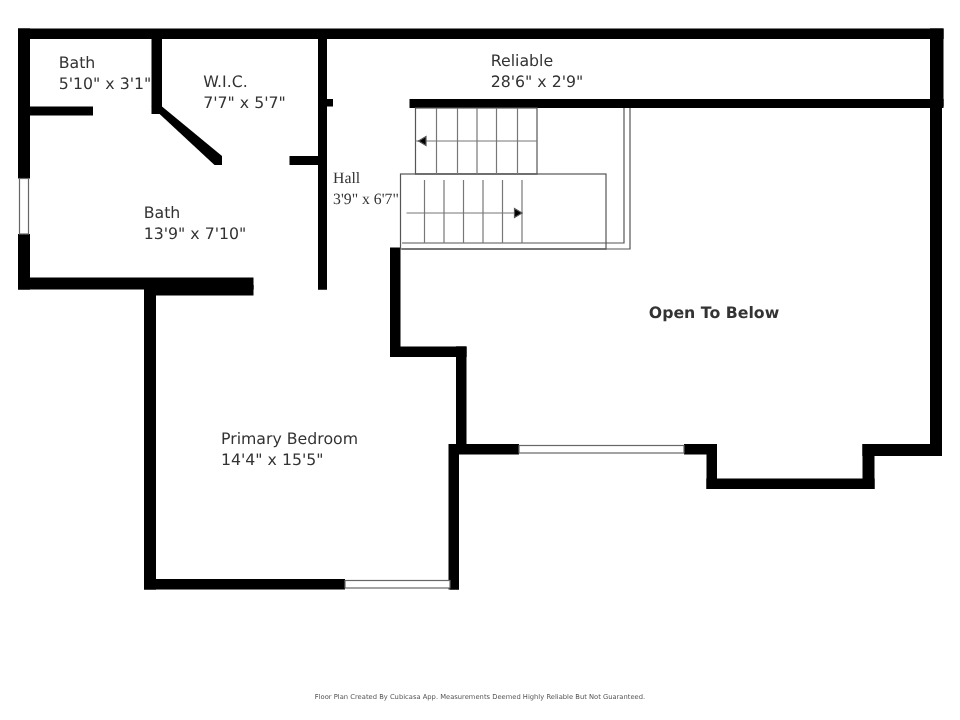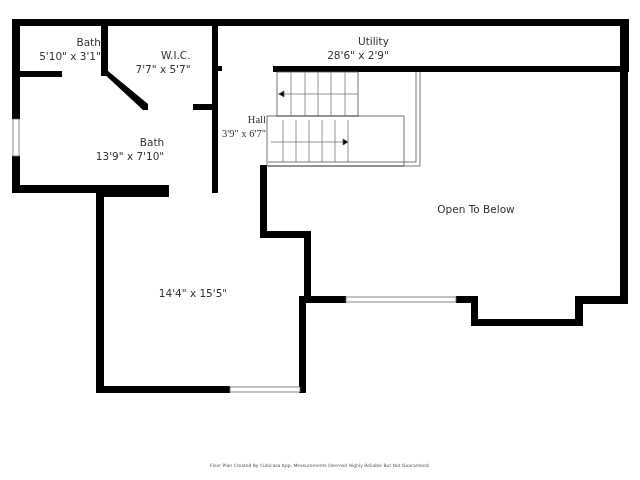--- a/index.html
+++ b/index.html
@@ -1,18 +1,18 @@
 <!DOCTYPE html>
 <html><head>
 <meta charset="utf-8">
 <style>
   html, body { margin: 0; padding: 0; background: #ffffff; }
   body { width: 640px; height: 480px; position: relative; overflow: hidden; font-family: "DejaVu Sans", sans-serif; }
   #plan { position: absolute; left: 0; top: 0; width: 640px; height: 480px; }
-  .label { position: absolute; transform: translate(-50%, 0); text-align: right; color: #333333; font-size: 10.5px; line-height: 14px; white-space: nowrap; }
+  .label { position: absolute; transform: translate(-50%, 0); text-align: left; color: #333333; font-size: 10.5px; line-height: 14px; white-space: nowrap; }
   .label .dims { font-size: 10.5px; }
   .footer { position: absolute; left: 0; width: 640px; top: 463px; text-align: center; font-size: 4.5px; color: #555; }
 </style>
 </head>
 <body>
 
 <svg id="plan" viewBox="0 0 640 480" xmlns="http://www.w3.org/2000/svg">
   <g fill="#000">
 
     <rect x="12" y="19" width="617" height="7"></rect>
@@ -88,31 +88,32 @@
 
 <div class="label" style="left:70px; top:35px;">
   <div>Bath</div>
   <div class="dims">5'10" x 3'1"</div>
 </div>
 <div class="label" style="left:163px; top:48px;">
   <div>W.I.C.</div>
   <div class="dims">7'7" x 5'7"</div>
 </div>
 <div class="label" style="left:358px; top:34px;">
-  <div>Utility</div>
+  <div>Reliable</div>
   <div class="dims">28'6" x 2'9"</div>
 </div>
 <div class="label" style="left:244px; top:113px;font-family:Liberation Serif, serif;">
   <div>Hall</div>
   <div class="dims">3'9" x 6'7"</div>
 </div>
 <div class="label" style="left:130px; top:135px;">
   <div>Bath</div>
   <div class="dims">13'9" x 7'10"</div>
 </div>
-<div class="label" style="left:476px; top:202px;">
+<div class="label" style="left:476px; top:202px;font-weight:bold;">
   <div>Open To Below</div>
 </div>
 <div class="label" style="left:193px; top:286px;">
+  <div>Primary Bedroom</div>
   <div class="dims">14'4" x 15'5"</div>
 </div>
 
 <div class="footer">Floor Plan Created By Cubicasa App. Measurements Deemed Highly Reliable But Not Guaranteed.</div>
 
 </body></html>

